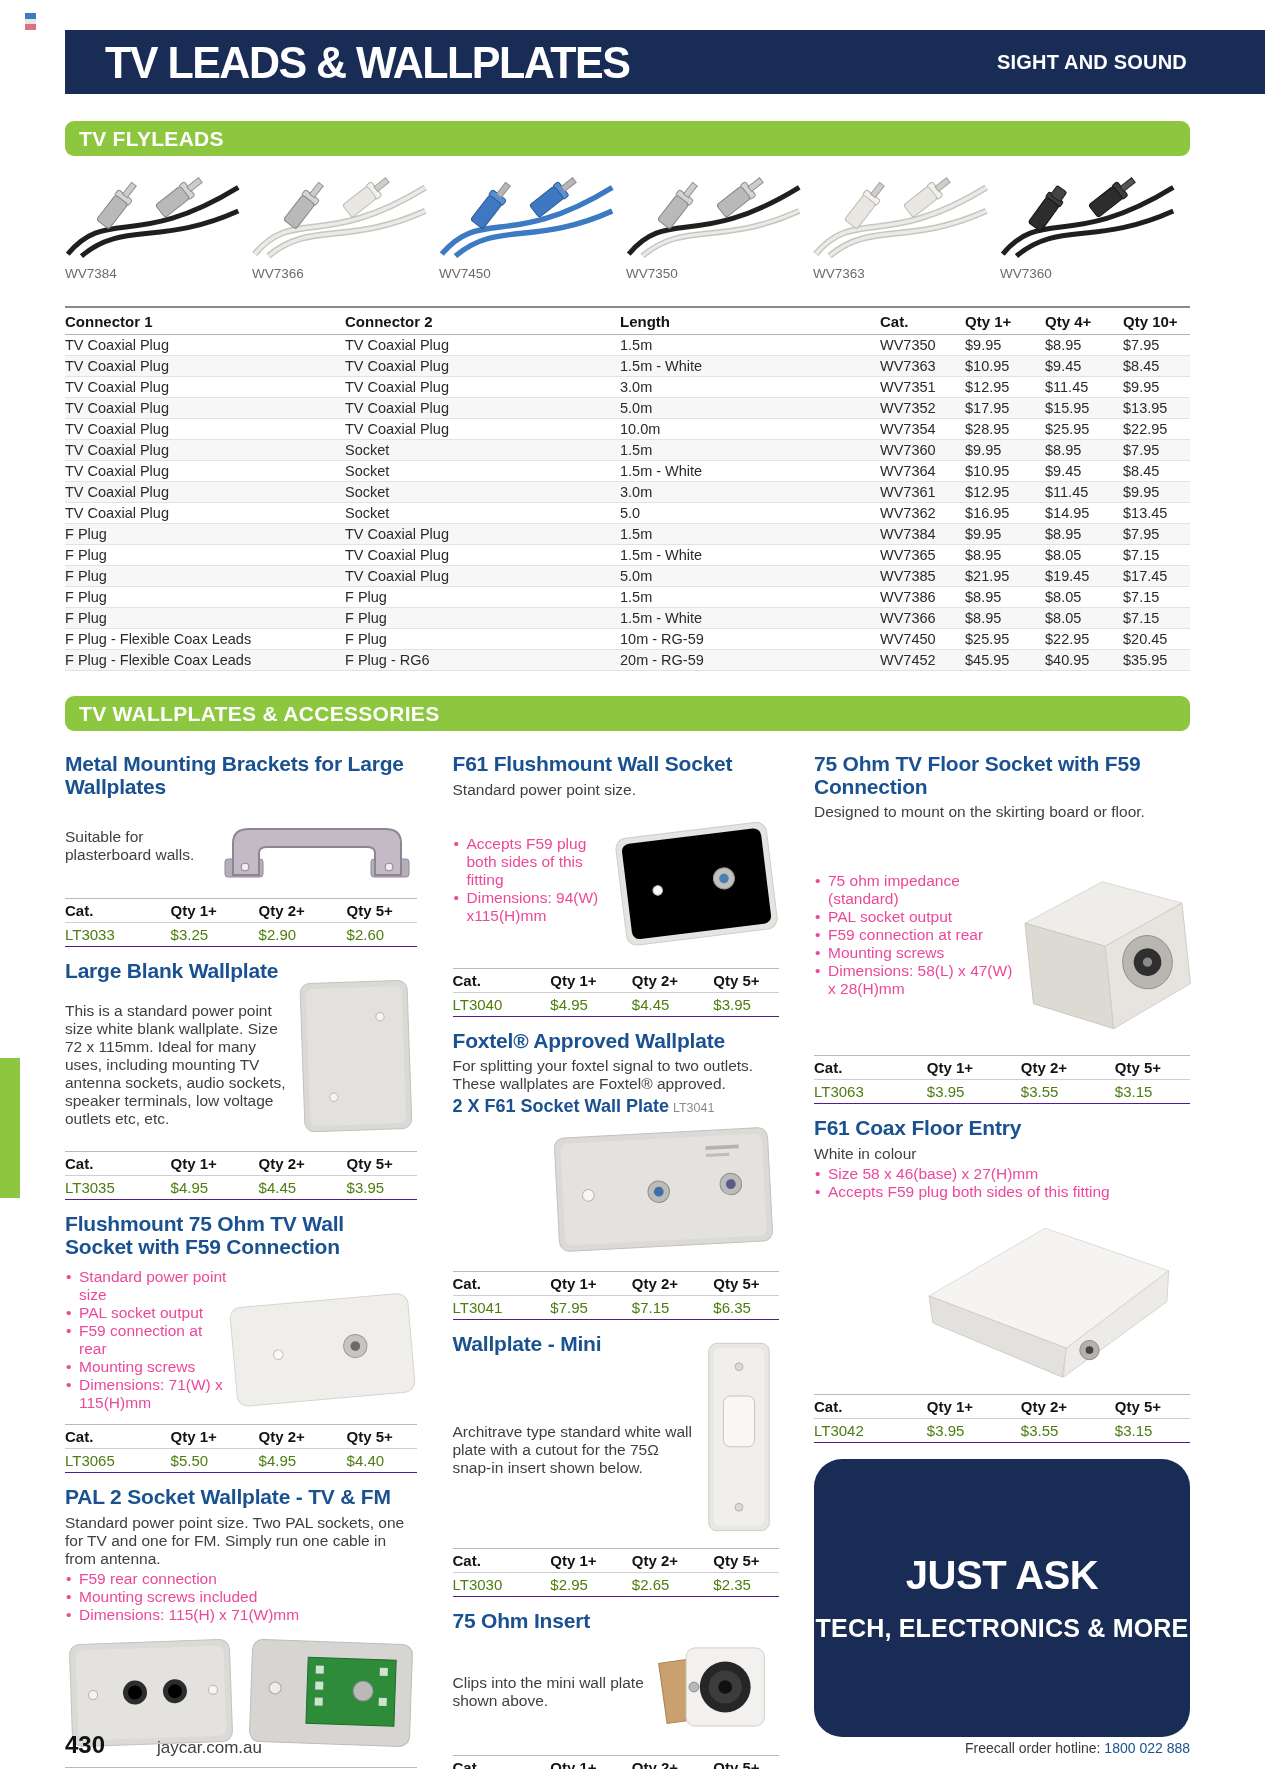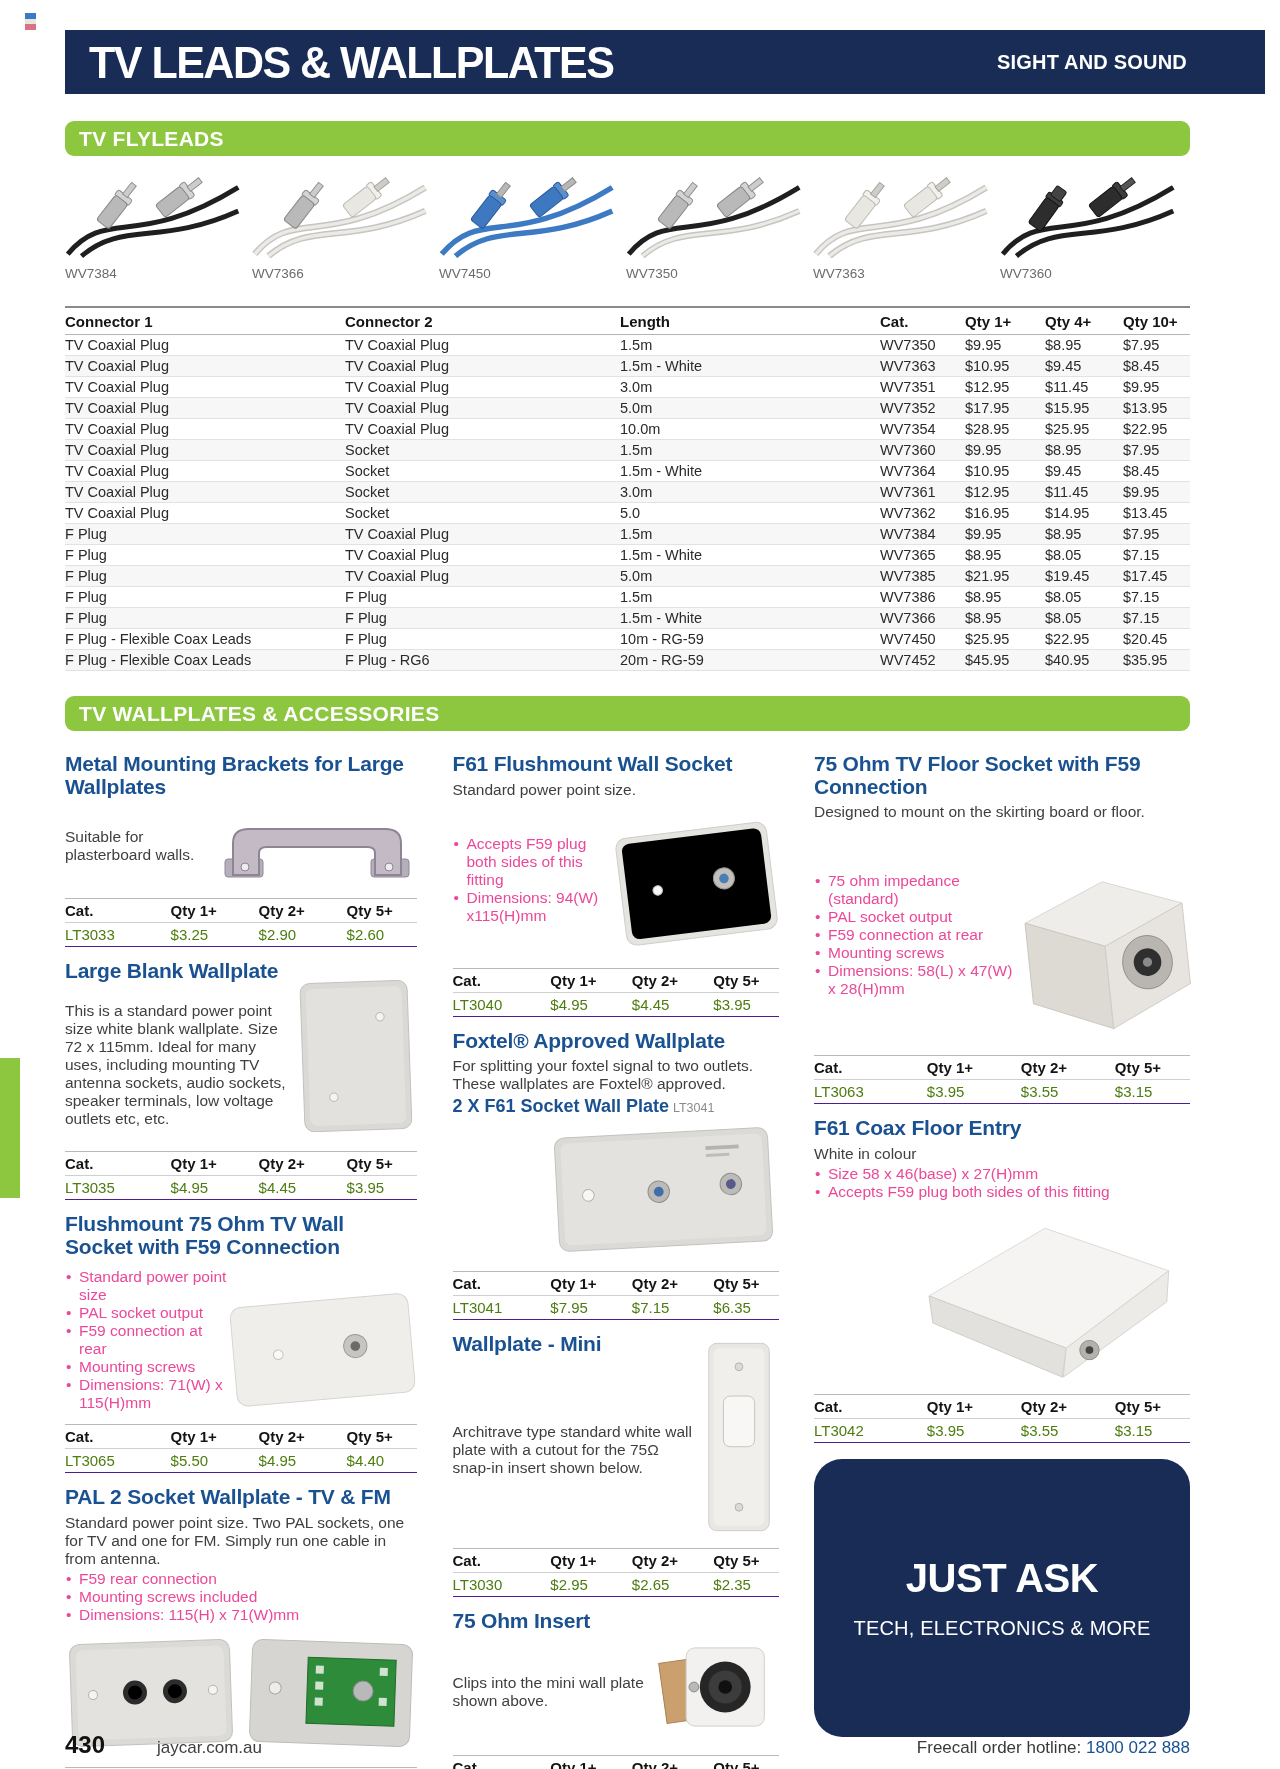--- a/index.html
+++ b/index.html
@@ -2,21 +2,21 @@
 <html style="--navy: #182c56; --green: #8dc63f; --heading_blue: #1a5191; --body_text: #3f3f3f;"><head>
 <meta charset="utf-8">
 <style>
   *{margin:0;padding:0;box-sizing:border-box}
   html,body{width:1280px;height:1769px}
   body{font-family:"Liberation Sans",sans-serif;background:#ffffff;color:#3f3f3f;position:relative;overflow:hidden}
 
   .flag{position:absolute;left:25px;top:13px;width:11px;height:17px}
 
   .masthead{position:absolute;left:65px;top:30px;width:1200px;height:64px;background:var(--navy,#182c56);
-    color:#fff;display:flex;align-items:center;justify-content:space-between;padding:0 78px 0 24px}
+    color:#fff;display:flex;align-items:center;justify-content:space-between;padding:0 78px 0 40px}
   .masthead h1{font-size:43px;font-weight:bold;letter-spacing:-1.5px;white-space:nowrap;transform:scaleY(1.05)}
   .masthead .cat{font-size:20px;font-weight:bold;letter-spacing:.2px}
 
   .banner{position:absolute;left:65px;width:1125px;height:35px;background:var(--green,#8dc63f);
     border-radius:9px;color:#fff;font-weight:bold;font-size:21px;letter-spacing:.3px;
     display:flex;align-items:center;padding:0 14px}
   .banner1{top:121px}
   .banner2{top:696px}
 
   .cables{position:absolute;left:65px;top:160px;width:1125px;display:flex}
@@ -47,28 +47,28 @@
 
   .ptable{width:100%;border-collapse:collapse;table-layout:fixed;font-size:15px;margin-top:9px}
   .ptable th{text-align:left;font-weight:bold;color:#141414;border-top:1px solid #b9b9b9;border-bottom:1px solid #cfcfcf;padding:3px 0}
   .ptable td{padding:3px 0;border-bottom:1px solid #4c1d95;color:#4d7c0f}
   .pw1{width:30%}.pw2{width:25%}.pw3{width:25%}.pw4{width:20%}
 
   .promo{background:var(--navy,#182c56);border-radius:28px;height:278px;margin-top:16px;
     display:flex;flex-direction:column;align-items:center;justify-content:center;color:#fff}
   .promo .l1{font-size:40px;font-weight:bold;letter-spacing:-.5px}
   .promo .logo{font-size:94px;font-weight:bold;letter-spacing:-6px;line-height:.92;margin-top:2px}
-  .promo .l2{font-size:20px;font-weight:normal;letter-spacing:.2px;margin-top:16px}
+  .promo .l2{font-size:25px;font-weight:bold;letter-spacing:.2px;margin-top:16px}
 
   .green-tab{position:absolute;left:0;top:1058px;width:20px;height:140px;background:var(--green,#8dc63f)}
 
   .footer{position:absolute;left:65px;top:1731px;width:1125px;display:flex;align-items:baseline}
   .pageno{font-size:24px;font-weight:bold;color:#111}
   .site{font-size:17px;color:#3f3f3f;margin-left:52px}
-  .hotline{margin-left:auto;font-size:17px;color:#3a3a3a}
+  .hotline{margin-left:auto;font-size:14px;color:#3a3a3a}
   .hotline .num{color:var(--heading_blue,#1a5191)}
 </style>
 </head>
 <body>
 
 <svg width="0" height="0" style="position:absolute">
   <defs>
     <g id="plugM">
         <rect x="-9" y="-8" width="18" height="7" rx="2" fill="#d4d4d4" stroke="#8f8f8f"></rect>
         <rect x="-8" y="-2" width="16" height="32" rx="3" fill="#b9b9b9" stroke="#858585"></rect>

